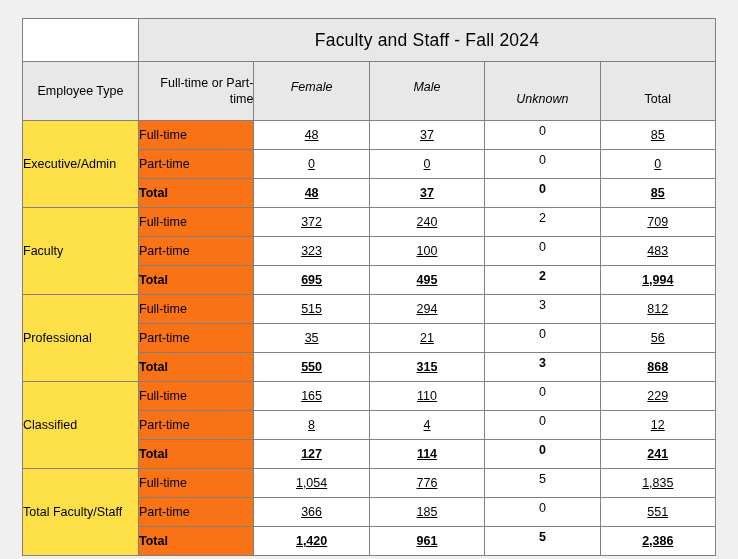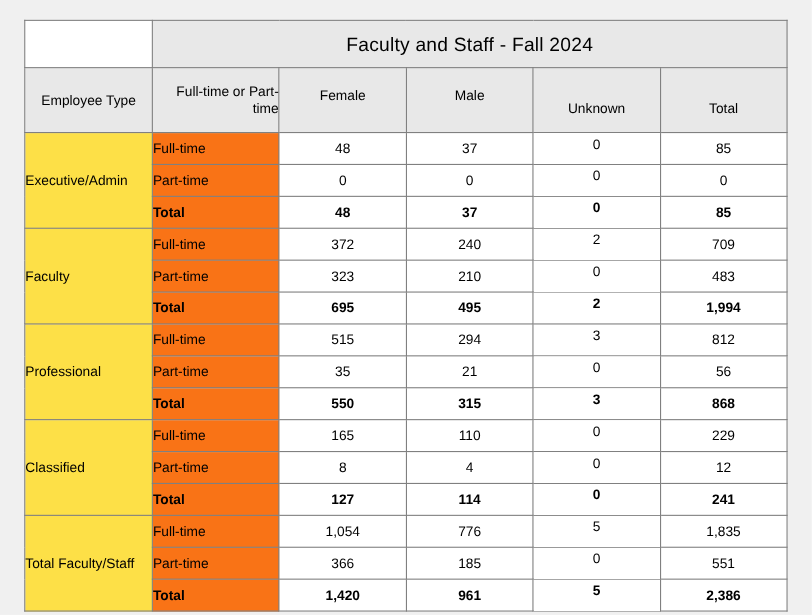--- a/index.html
+++ b/index.html
@@ -52,52 +52,54 @@
     text-align: center;
     font-size: 12.5px;
     font-weight: bold;
     height: 58px;
     line-height: 1.3;
   }
   .hdr-emp { width: 160px; }
   .hdr-ftpt { width: 155px; text-align: right; }
   .hdr-female { width: 83px; }
   .hdr-male { width: 83px; }
-  .hdr-unknown { width: 110px; }
+  .hdr-unknown { width: 110px; font-style: italic; }
   .hdr-total { width: 103px; }
 
   .hdr-unknown span, .hdr-total span {
     display: inline-block;
     position: relative;
     top: 8px;
   }
   .hdr-female span, .hdr-male span {
     display: inline-block;
     position: relative;
     top: -4px;
+    font-style: italic;
   }
 
   
   .grp {
     font-size: 12.5px;
     padding-left: 10px;
     vertical-align: top;
     padding-top: 10px;
     background: #fde047;
   }
   .ftpt {
     font-size: 12.5px;
     padding-left: 10px;
     height: 28px;
     background: #f97316;
   }
   .num {
     font-size: 12.5px;
     text-align: center;
     background: #ffffff;
+    text-decoration: underline;
   }
   .num-unknown {
     font-size: 12.5px;
     text-align: center;
     background: #ffffff;
     position: relative;
   }
   .num-unknown span {
     display: inline-block;
     position: relative;
@@ -155,21 +157,21 @@
           <td class="grp" rowspan="3">Faculty</td>
           <td class="ftpt">Full-time</td>
           <td class="num">372</td>
           <td class="num">240</td>
           <td class="num-unknown"><span>2</span></td>
           <td class="num">709</td>
         </tr>
         <tr>
           <td class="ftpt">Part-time</td>
           <td class="num">323</td>
-          <td class="num">210</td>
+          <td class="num">100</td>
           <td class="num-unknown"><span>0</span></td>
           <td class="num">483</td>
         </tr>
         <tr class="total-row">
           <td class="ftpt">Total</td>
           <td class="num">695</td>
           <td class="num">495</td>
           <td class="num-unknown"><span>2</span></td>
           <td class="num">1,994</td>
         </tr>

